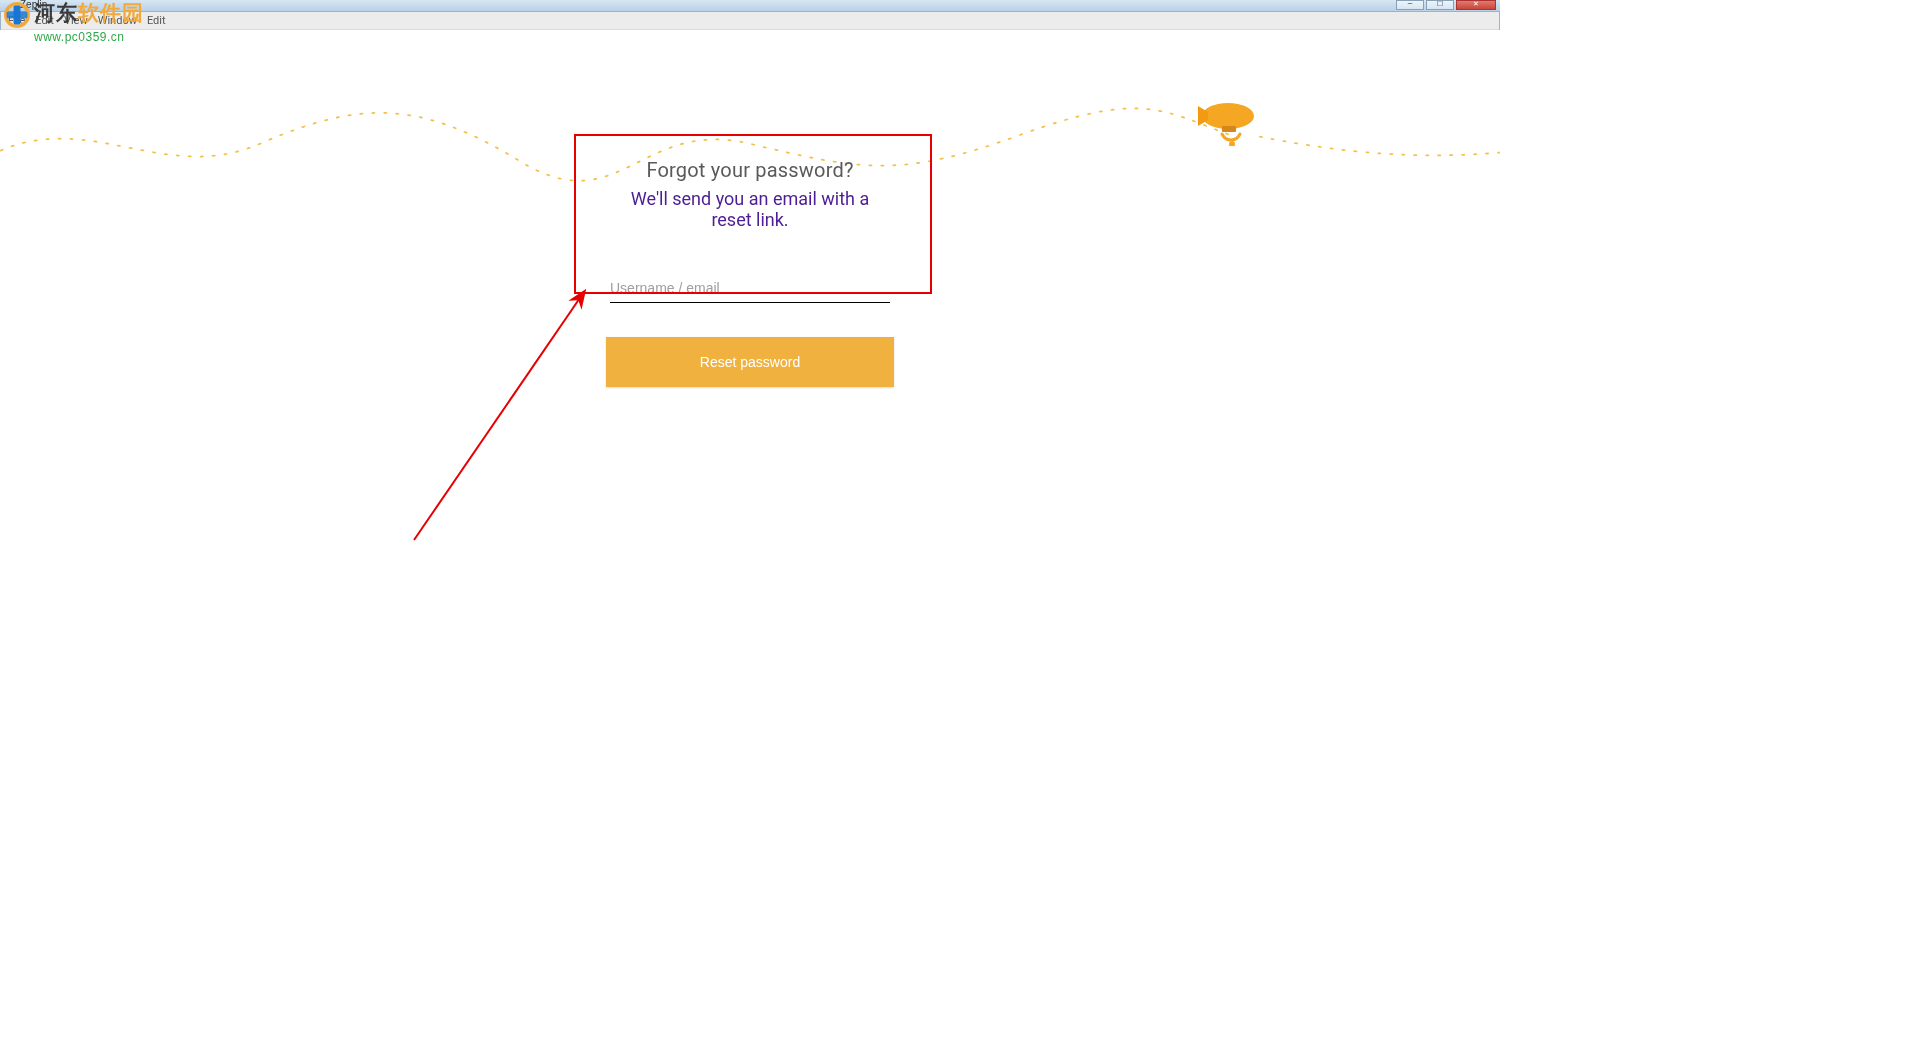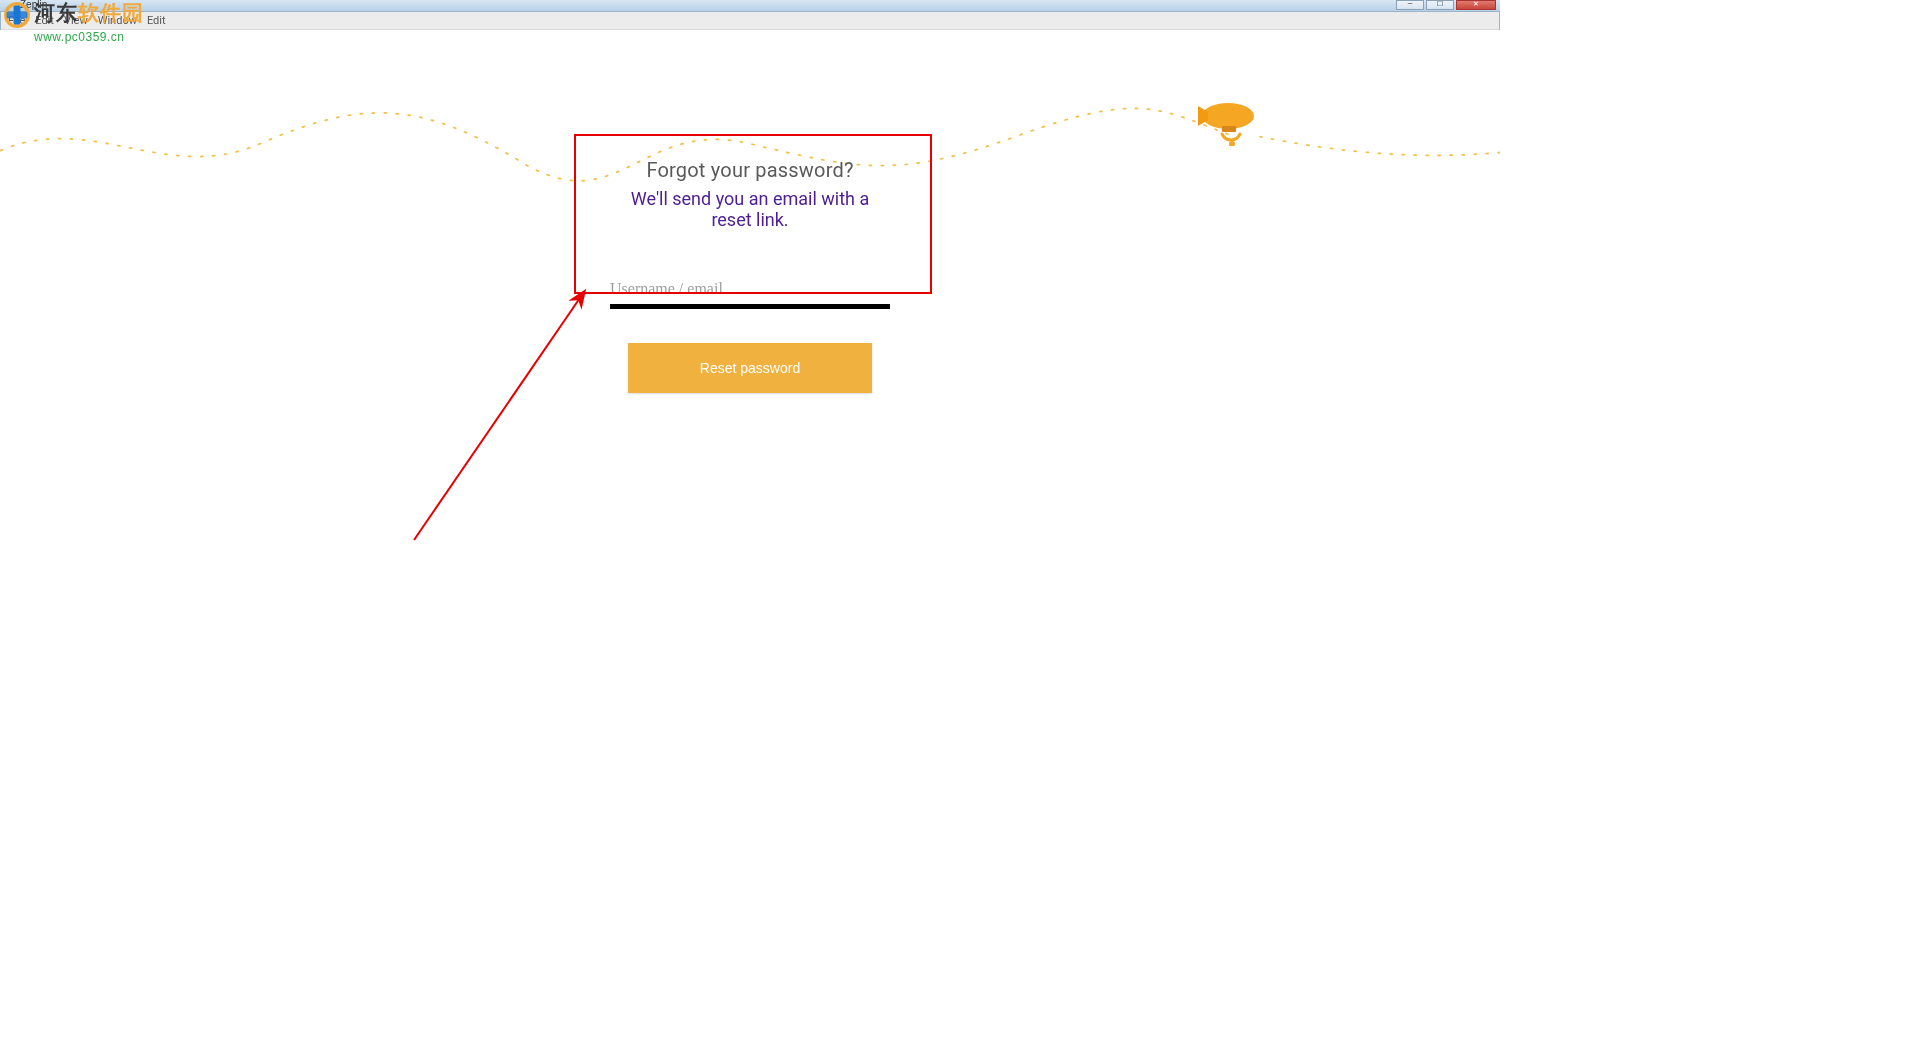--- a/index.html
+++ b/index.html
@@ -106,33 +106,32 @@
       letter-spacing: 0.2px;
     }
     .card .sub {
       font-size: 18px;
       color: #4c1d95;
       margin-top: 6px;
     }
     .card input[type="text"] {
       width: 100%;
       border: none;
-      border-bottom: 5px solid #000000;
-      font-size: 16px;
+      border-bottom: 1px solid #000000;
+      font-size: 14px;
       color: #757575;
       padding: 6px 0;
       margin-top: 44px;
       outline: none;
       background: transparent;
-      font-family: Liberation Serif, serif;
     }
     .card input[type="text"]::placeholder { color: #9e9e9e; }
     .reset-btn {
       display: block;
-      width: 244px;
+      width: 288px;
       margin: 0 auto;
       margin-top: 14px;
       background: #f1b13e;
       border: none;
       color: #fff;
       font-size: 14px;
       font-weight: 500;
       padding: 17px 0;
       cursor: pointer;
       box-shadow: 0 1px 2px rgba(0,0,0,0.15);

